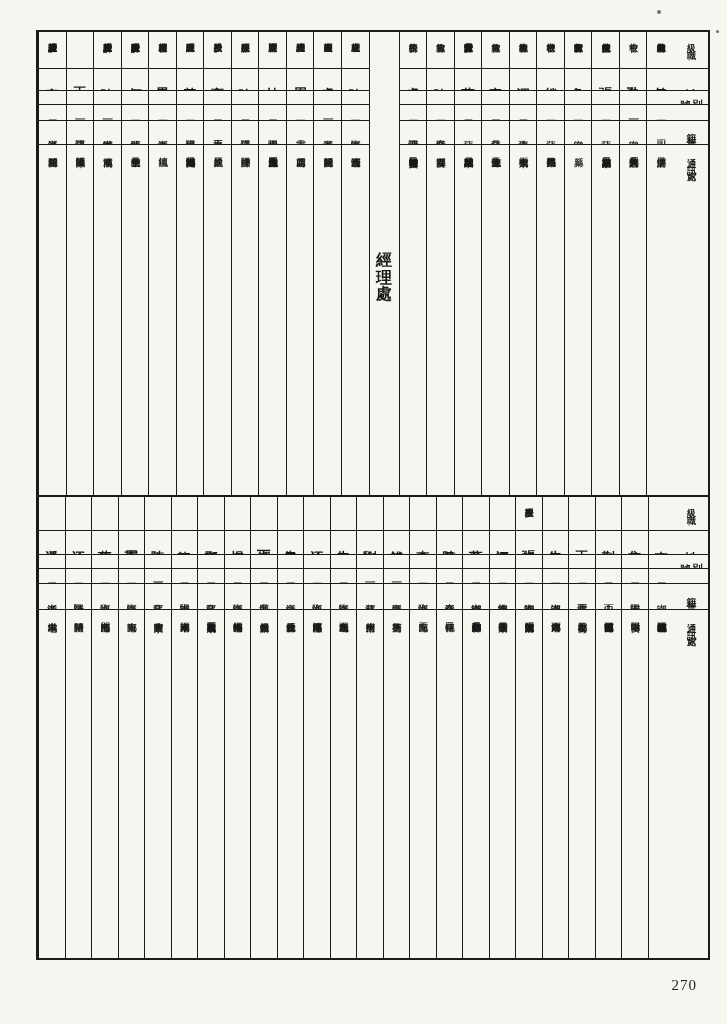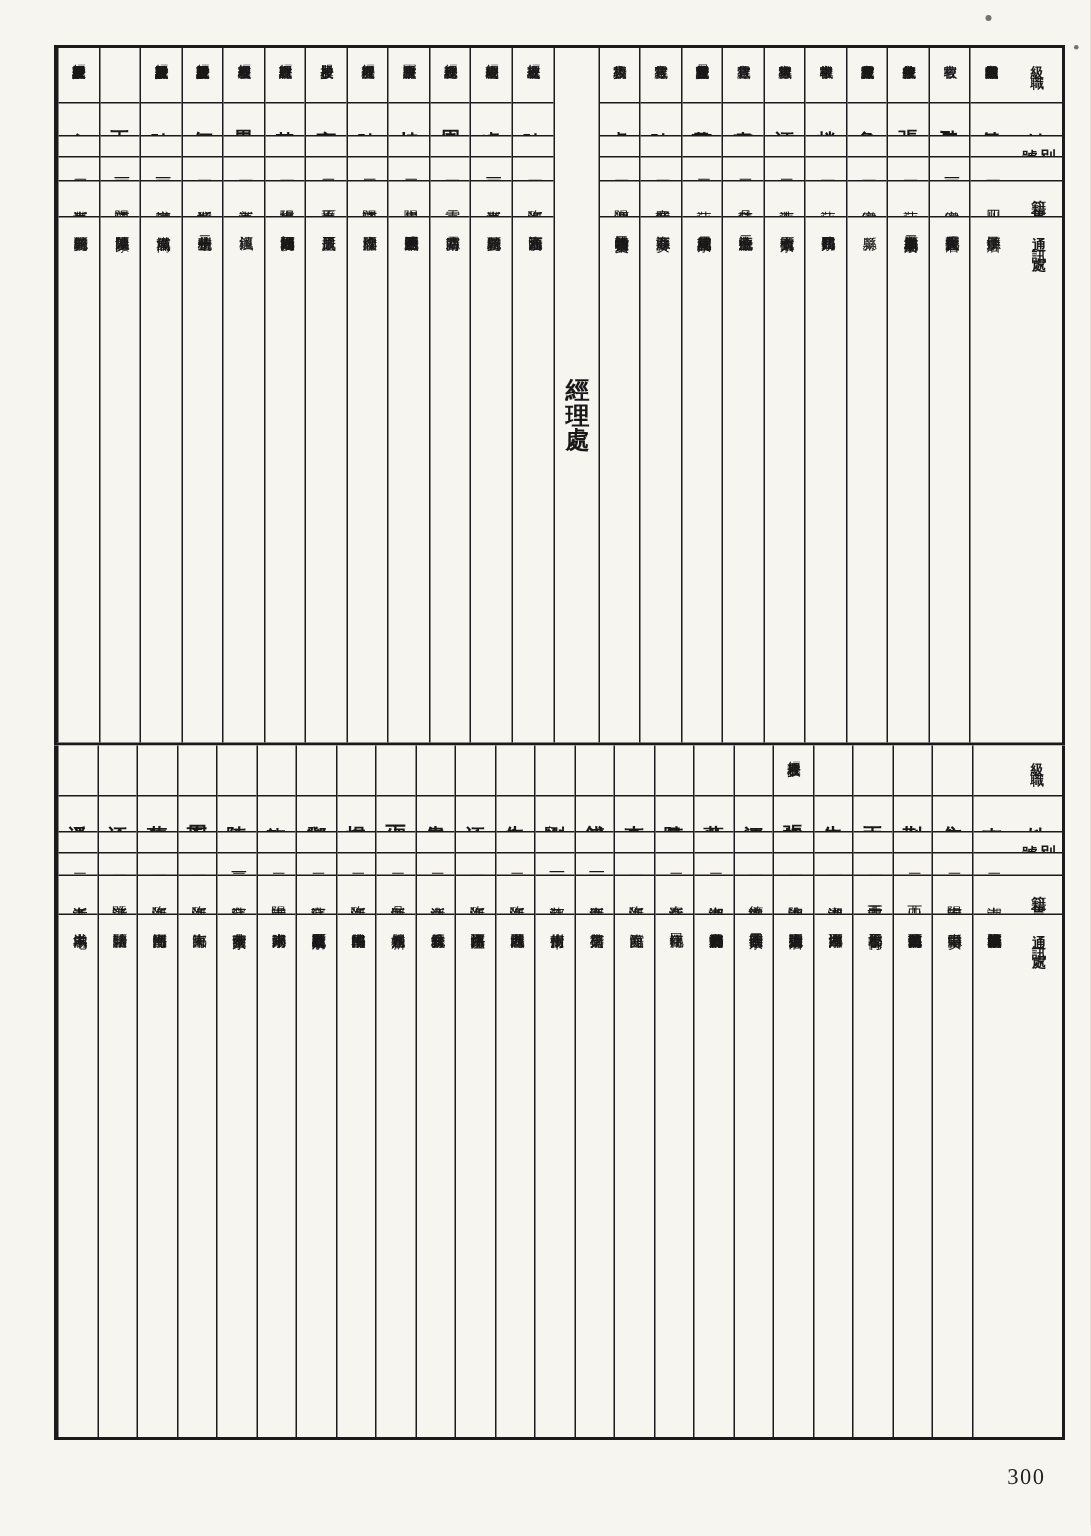--- a/index.html
+++ b/index.html
@@ -1113,14 +1113,14 @@
         </div>
     <div class="cell origin">
           <span class="vtext">浙江孝丰</span>
         </div>
     <div class="cell address">
           <span class="vtext">孝丰城內洪宅</span>
         </div>
   </div>
 </div>
 
-  <div class="page-number">300</div>
+  <div class="page-number">270</div>
 </div>
 
 </body></html>

